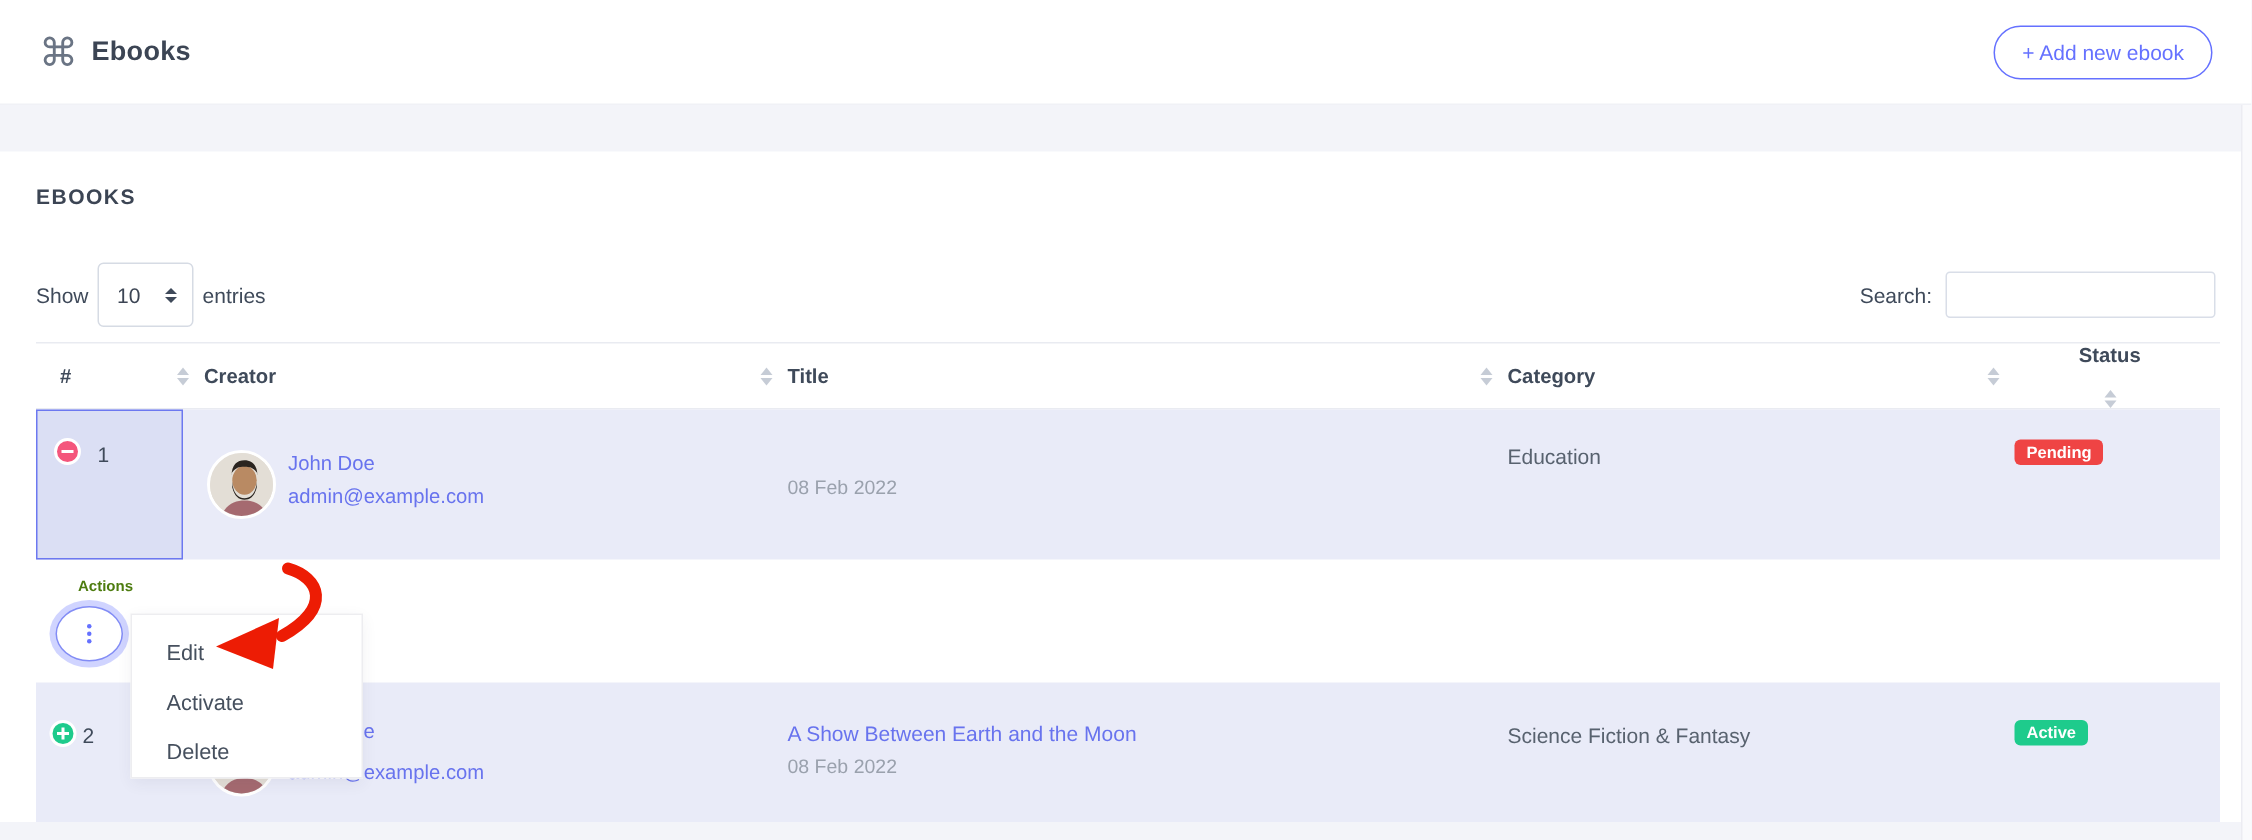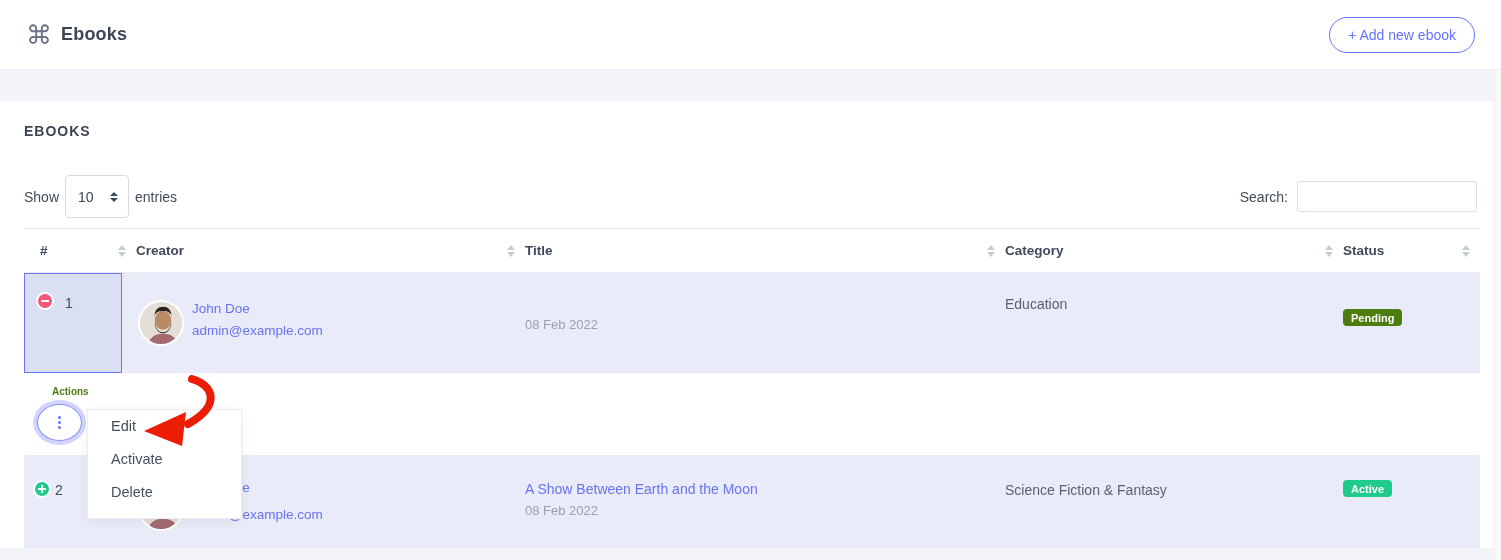--- a/index.html
+++ b/index.html
@@ -34,21 +34,21 @@
                     padding:0 10px 0 12px; font-size:14px; color:#3c4554; cursor:pointer; background:#fff; }
   .ctrl-right { display:flex; align-items:center; gap:9px; font-size:14px; color:#3f4a5a; }
   .search-input { width:180px; height:31px; border:1px solid #d9dee8; border-radius:3px;
                   font-size:14px; padding:0 8px; font-family:inherit; color:#3c4554; outline:none; }
 
   
   .thead { position:absolute; left:24px; top:127px; width:1456px; height:45px; display:flex;
            align-items:center; border-top:1px solid #e9ebf1; border-bottom:1px solid #e9ebf1;
            font-size:13.5px; font-weight:bold; color:#3f4a5a; }
   .col-num { width:112px; } .col-creator { width:389px;gap:35px; } .col-title { width:480px; }
-  .col-cat { width:338px; } .col-status { width:137px; }
+  .col-cat { width:338px; } .col-status { width:137px;flex-direction:column; }
   .hcell { display:flex; align-items:center; justify-content:space-between; padding-right:10px;
            height:100%; cursor:pointer; }
   .hcell.col-num { padding-left:16px; }
   .sort { display:flex; flex-direction:column; gap:2px; }
   .sort i { display:block; width:0; height:0; border-left:4px solid transparent; border-right:4px solid transparent; }
   .sort .up { border-bottom:5px solid #c6ccd6; }
   .sort .dn { border-top:5px solid #c6ccd6; }
   .sel-arrows .up { border-bottom:4px solid #3f4a5a; }
   .sel-arrows .dn { border-top:4px solid #3f4a5a; }
 
@@ -77,33 +77,33 @@
   .nm-1 { top:28px; } .em-1 { top:50px; }
   .nm-2 { top:25px; } .em-2 { top:52px; }
   .title-link { position:absolute; left:0; font-size:14px; color:#6873ee; cursor:pointer; }
   .date-text { position:absolute; left:0; font-size:13px; color:#9aa1ad; }
   .tt-1 { top:22px; } .dt-1 { top:44px; }
   .tt-2 { top:26px; } .dt-2 { top:48px; }
   .cat-text { position:absolute; left:0; font-size:14px; color:#58626f; }
   .ct-1 { top:23px; } .ct-2 { top:27px; }
   .badge { position:absolute; left:0; display:inline-block; padding:3px 8px 2px; border-radius:4px;
            font-size:11px; font-weight:bold; color:#fff; }
-  .bd-1 { top:20px; background:#4d7c0f;margin-top:16px; }
+  .bd-1 { top:20px; background:#ef4444; }
   .bd-2 { top:25px; background:#1ecb8c; }
 
   
   .actions-label { position:absolute; left:52px; top:285px; font-size:10px; font-weight:bold; color:#4d7c0f; }
   .action-btn { position:absolute; left:37px; top:303px; width:45px; height:37px; border-radius:50%;
                 background:#fff; border:1px solid #828cf5; box-shadow:0 0 0 4px rgba(101,113,255,.30);
                 display:flex; align-items:center; justify-content:center; cursor:pointer; z-index:30; }
   .dots { display:flex; flex-direction:column; gap:2px; }
   .dots i { width:3px; height:3px; border-radius:50%; background:#6571ff; display:block; }
 
   .menu { position:absolute; left:87px; top:308px; width:155px; height:110px; background:#fff;
-          border:1px solid #ededf0; box-shadow:0 3px 10px rgba(60,60,90,.07); z-index:40; padding-top:0; }
+          border:1px solid #ededf0; box-shadow:0 3px 10px rgba(60,60,90,.07); z-index:40; padding-top:10px; }
   .menu-item { height:33px; line-height:33px; padding-left:23px; font-size:14.5px; color:#46505e; cursor:pointer; }
 
   .arrow-svg { position:absolute; left:128px; top:272px; z-index:60; pointer-events:none; }
 </style>
 </head>
 <body>
 
 <div class="page">
 
   <div class="topbar">

